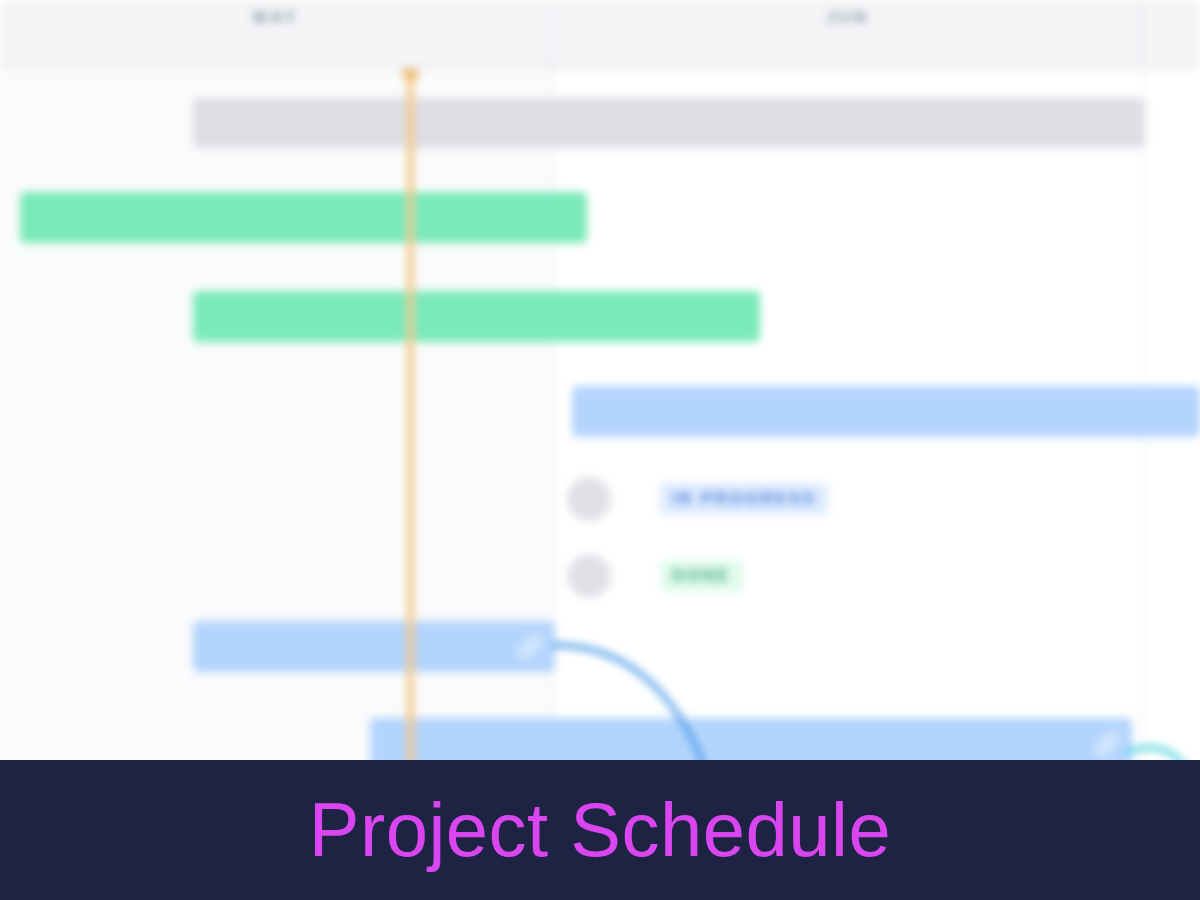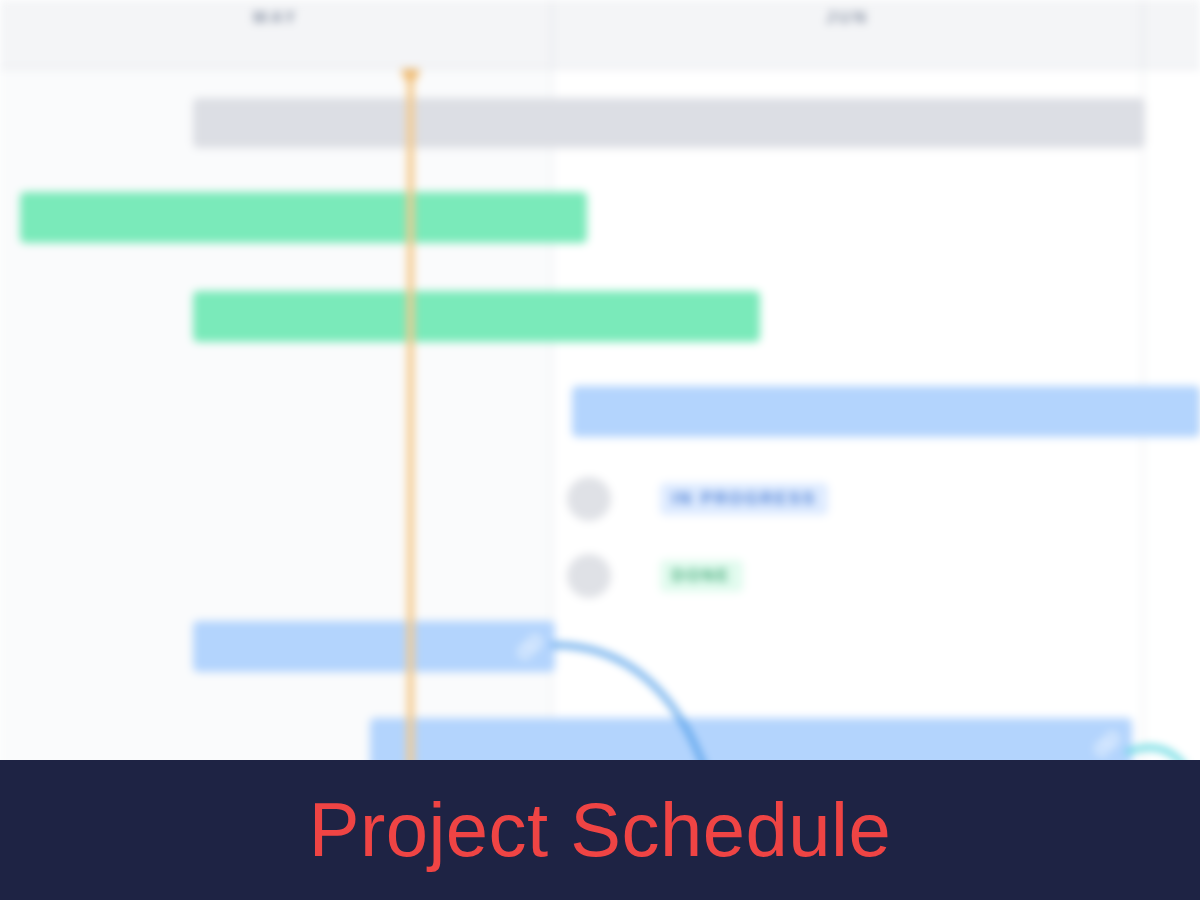--- a/index.html
+++ b/index.html
@@ -160,21 +160,21 @@
     left: 0;
     bottom: 0;
     width: 1200px;
     height: 140px;
     background: #1e2344;
     display: flex;
     align-items: center;
     justify-content: center;
   }
   #banner-title {
-    color: #ef4444;
+    color: #d946ef;
     font-size: 76px;
     font-weight: normal;
     letter-spacing: 0.5px;
     line-height: 1;
   }
 </style>
 </head>
 <body>
 
 <div id="stage">

